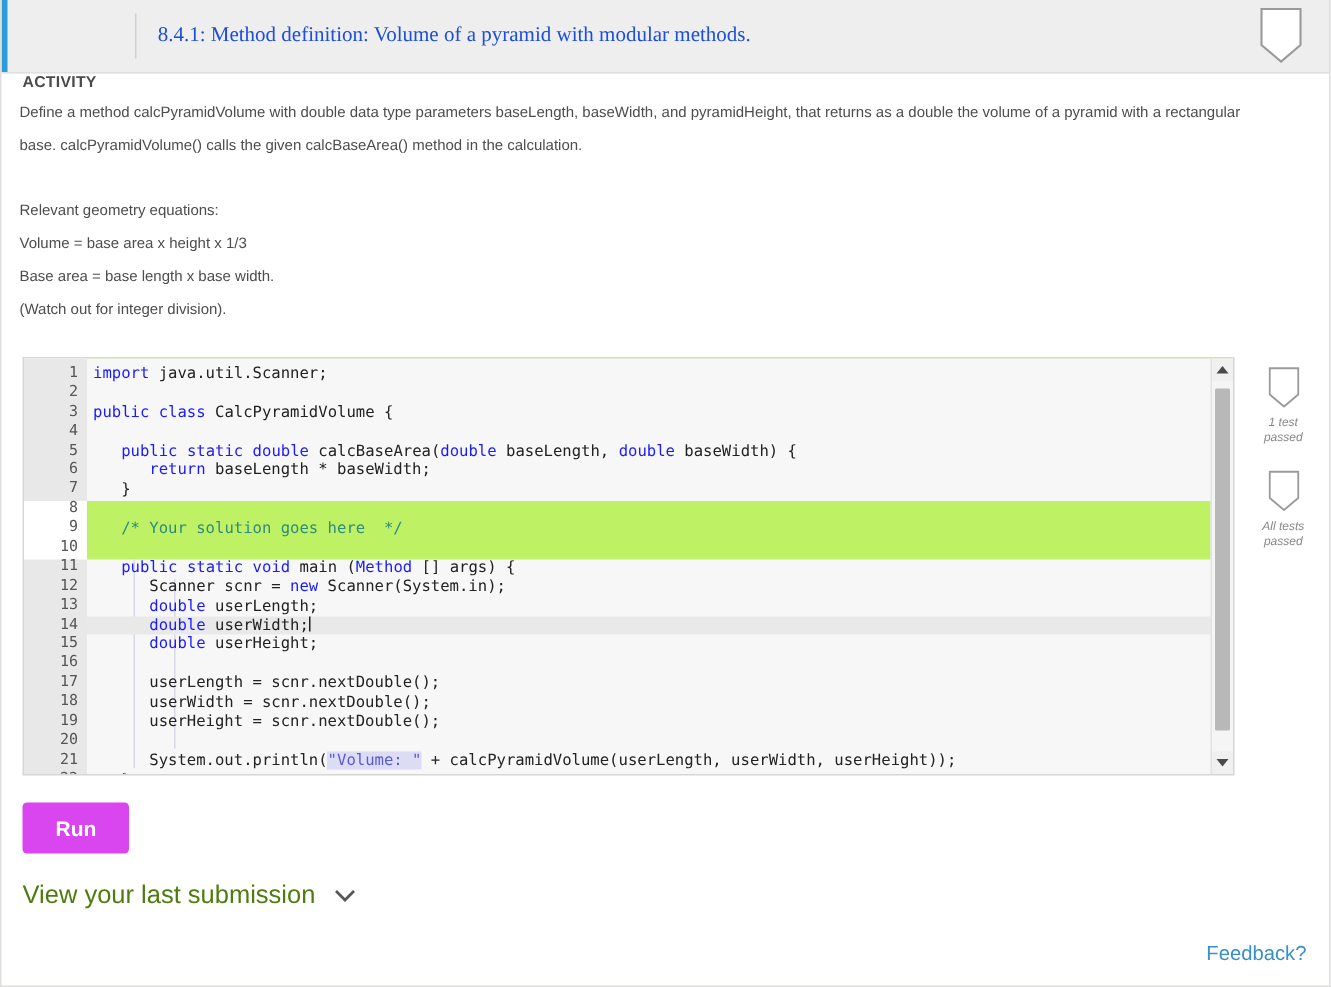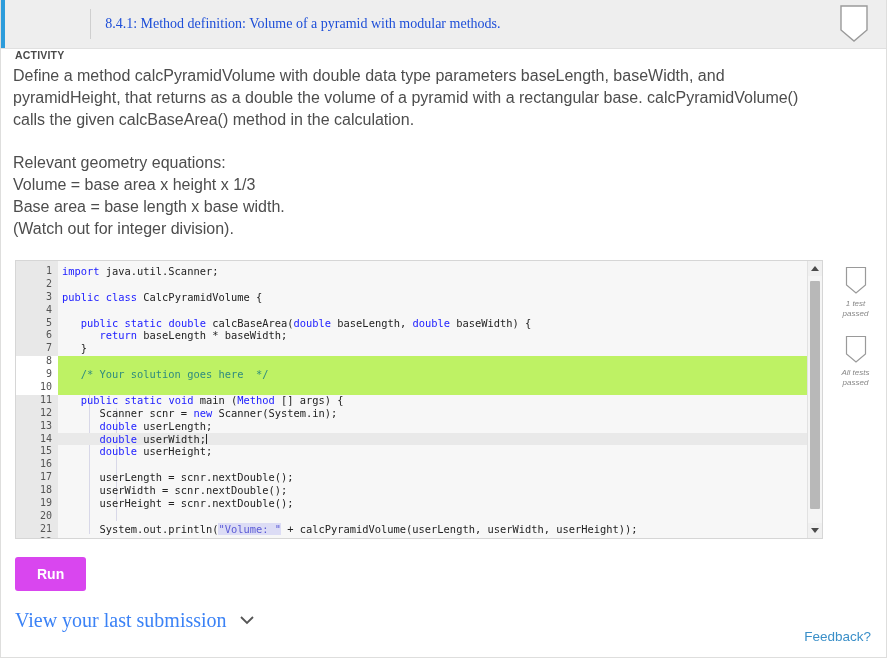--- a/index.html
+++ b/index.html
@@ -71,21 +71,21 @@
     align-items: center;
     justify-content: center;
   }
   .shield {
     display: block;
   }
 
   
   .desc {
     padding: 16px 12px 0 12px;
-    font-size: 16px;
+    font-size: 10px;
     color: #4d4d4d;
     line-height: 22px;
   }
   .desc p { margin: 0; }
   .desc .para1 { max-width: 818px; }
   .geo { margin-top: 21px !important; }
   .geo div { white-space: nowrap; }
 
   
   .editor-region {
@@ -254,24 +254,23 @@
     cursor: pointer;
     font-family: "Liberation Sans", sans-serif;
   }
   .submission-row {
     padding: 18px 0 0 14px;
     display: flex;
     align-items: center;
     gap: 12px;
   }
   .submission-link {
-    font-size: 20px;
-    color: #3b82f6;
+    font-size: 17px;
+    color: #4d7c0f;
     cursor: pointer;
-    font-family: Liberation Serif, serif;
   }
   .chev {
     color: #555555;
     font-size: 13px;
     line-height: 1;
     cursor: pointer;
   }
 
   
   .feedback-row {

